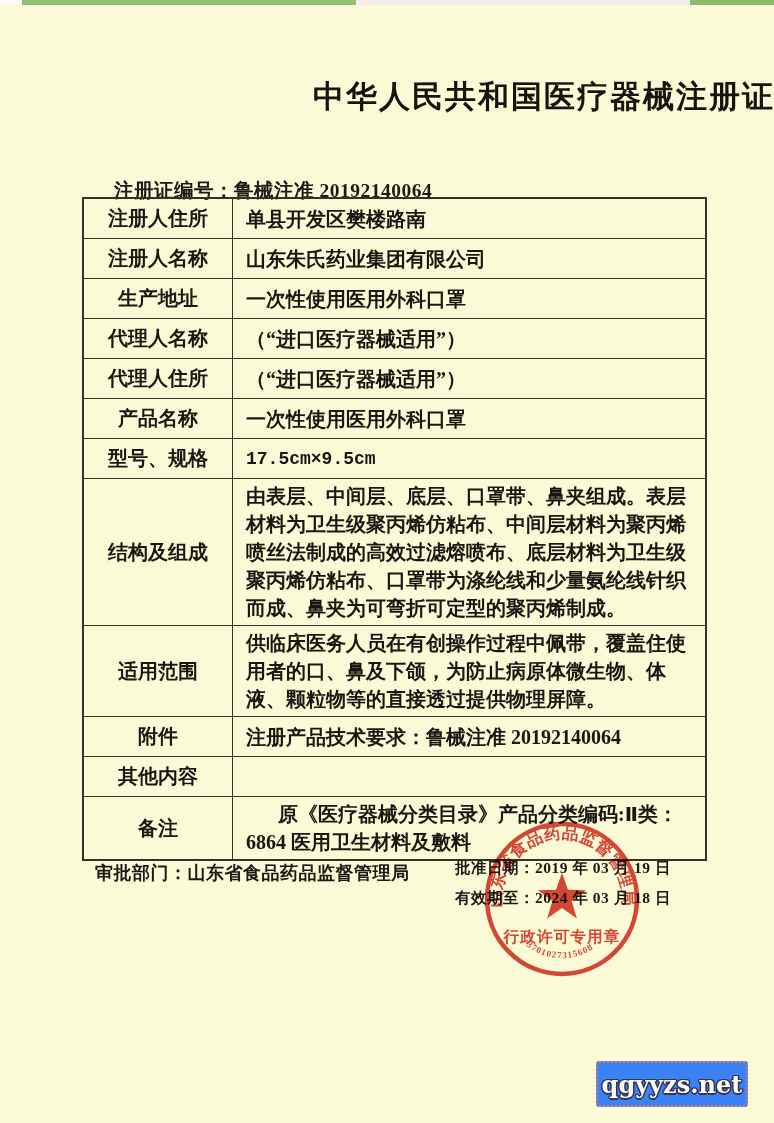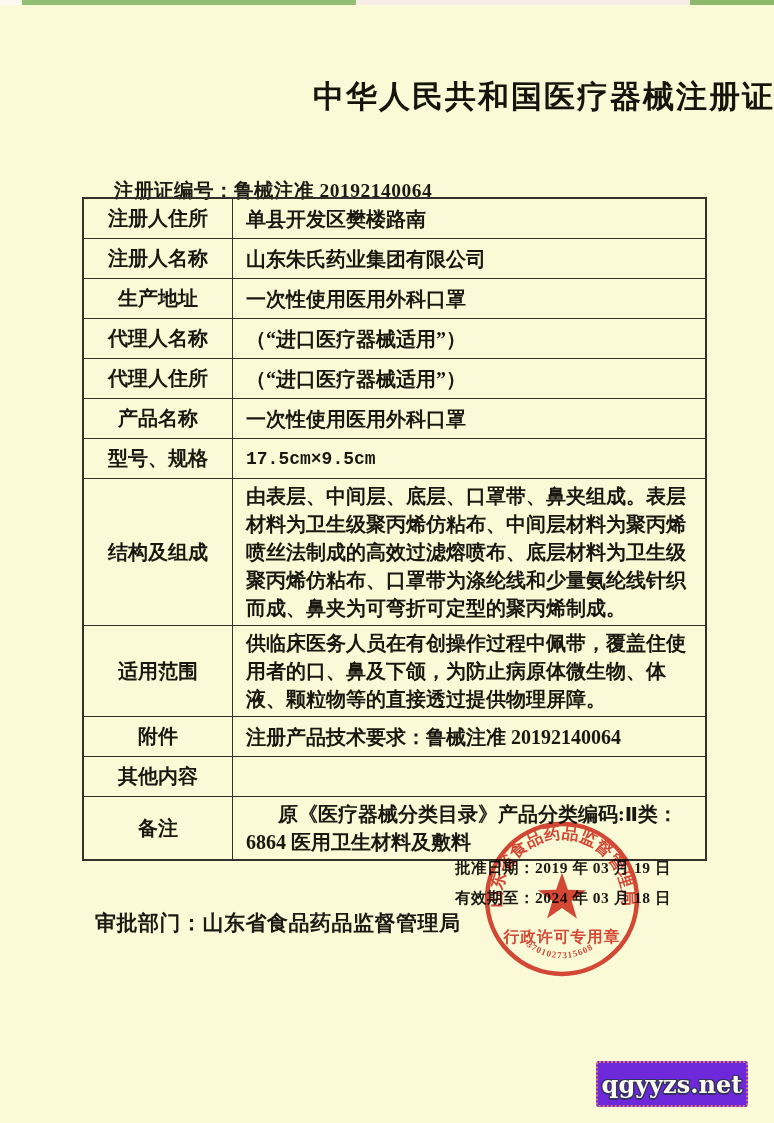--- a/index.html
+++ b/index.html
@@ -40,38 +40,38 @@
   }
   td.lbl{width:140px;text-align:center;padding:2px 4px;}
   td.val{padding:3px 10px 3px 13px;line-height:28px;}
   tr.h1 td{height:33px;}
   tr.h1 td.val{line-height:22px;}
   td.val.indent{text-indent:1.6em;}
   td.val.spec{font-family:"Liberation Mono","DejaVu Sans Mono",monospace;font-size:18px;font-weight:700;}
 
   .dept{
     position:absolute;left:95px;top:861px;
-    font-size:21px;font-weight:700;letter-spacing:.5px;margin-top:48px;
+    font-size:18px;font-weight:700;letter-spacing:.5px;
   }
   .dateline{
     position:absolute;left:455px;
     font-size:15.5px;font-weight:700;letter-spacing:.5px;
     z-index:3;
   }
   .dateline.d1{top:858px;}
   .dateline.d2{top:888px;}
 
   .stamp{
     position:absolute;left:481px;top:819px;width:162px;height:162px;
     z-index:4;mix-blend-mode:multiply;opacity:.92;
   }
 
   .watermark{
     position:absolute;left:596px;top:1061px;width:152px;height:46px;
-    background:#6d28d9;
+    background:#3b82f6;
     border:2px dotted #e2776d;
     border-radius:3px;
     box-sizing:border-box;
     display:flex;align-items:center;justify-content:center;
     z-index:2;
   }
   .watermark .wm-text{
     font-family:"DejaVu Serif","Liberation Serif",serif;
     font-size:24px;font-weight:700;color:#fffdf2;
     text-shadow:

